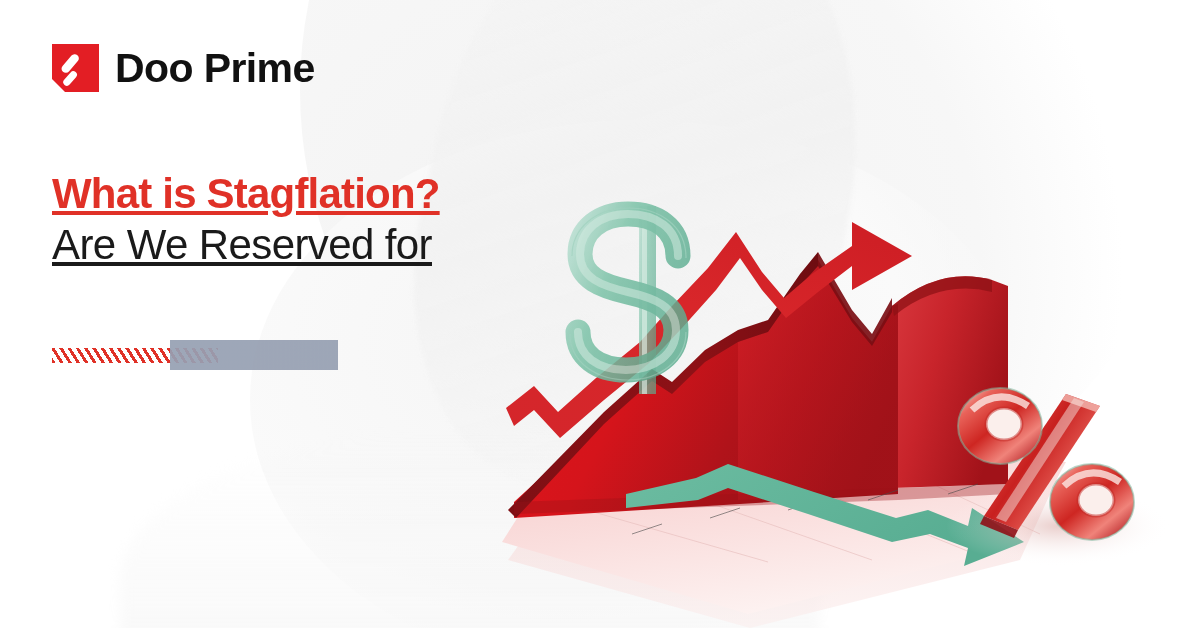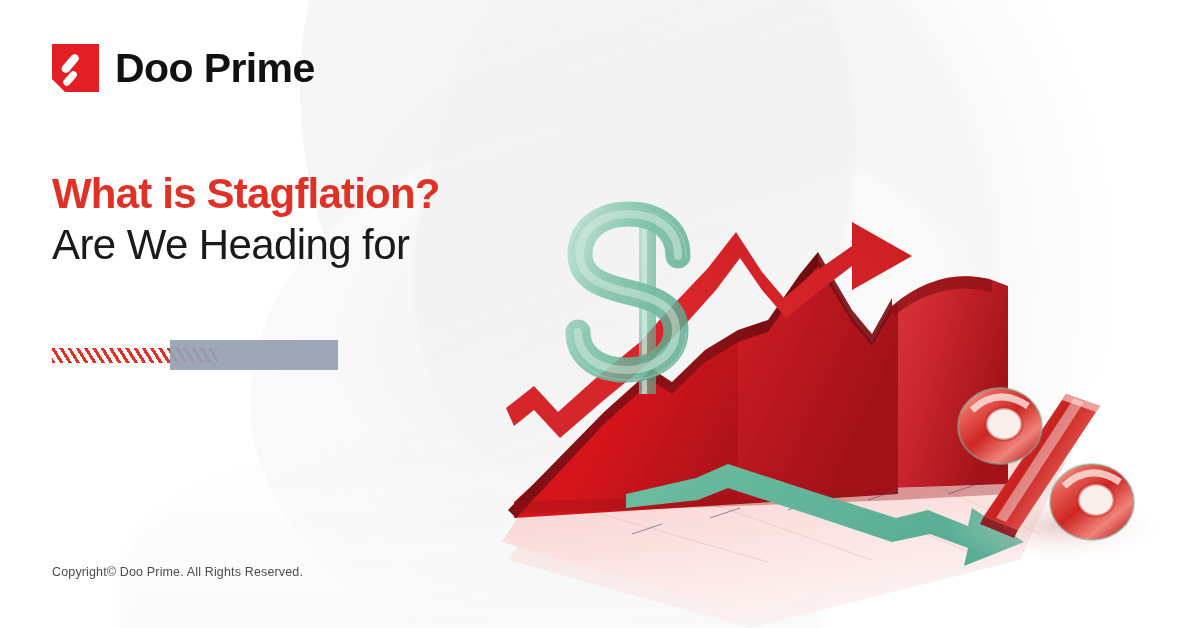--- a/index.html
+++ b/index.html
@@ -68,21 +68,21 @@
     position: relative;
     white-space: nowrap;
   }
 
   
   .headline {
     position: absolute;
     left: 52px; top: 168px;
     width: 520px;
   }
-  .hl-line { line-height: 1.22; white-space: nowrap; }
+  .hl-line { line-height: 1.22; white-space: nowrap; text-decoration: underline; }
   .hl-1 {
     font-size: 42px;
     font-weight: 700;
     color: #E03127;
     letter-spacing: -0.8px;
   }
   .hl-2, .hl-3 {
     font-size: 42px;
     font-weight: 400;
     color: #1a1a1a;
@@ -154,29 +154,28 @@
         <rect x="14" y="8.5" width="8.4" height="22" rx="4.2" transform="rotate(41 18.2 19.5)" fill="#ffffff"></rect>
         <rect x="14.5" y="26" width="7.2" height="17" rx="3.6" transform="rotate(41 18.1 34.5)" fill="#ffffff"></rect>
         <path d="M0 36 L12 48 H0 Z" fill="#ffffff"></path>
       </svg>
     </span>
     <span class="logo-word">Doo Prime</span>
   </div>
 
   <div class="headline">
     <div class="hl-line hl-1">What is Stagflation?</div>
-    <div class="hl-line hl-2">Are We Heading for</div>
+    <div class="hl-line hl-2">Are We Reserved for</div>
   </div>
 
   <div class="deco">
     <div class="hatch"></div>
     <div class="dotgrid plus"></div>
   </div>
 
-  <div class="copyright">Copyright© Doo Prime. All Rights Reserved.</div>
 
   <div class="illus">
     <svg viewBox="0 0 700 538" aria-hidden="true">
       <defs>
         <linearGradient id="gFloor" x1="0" y1="0" x2="0.45" y2="1">
           <stop offset="0%" stop-color="#F6C9C8"></stop>
           <stop offset="55%" stop-color="#FADFDE"></stop>
           <stop offset="100%" stop-color="#FDF2F1"></stop>
         </linearGradient>
         <linearGradient id="gFloorEdge" x1="0" y1="0" x2="0" y2="1">

